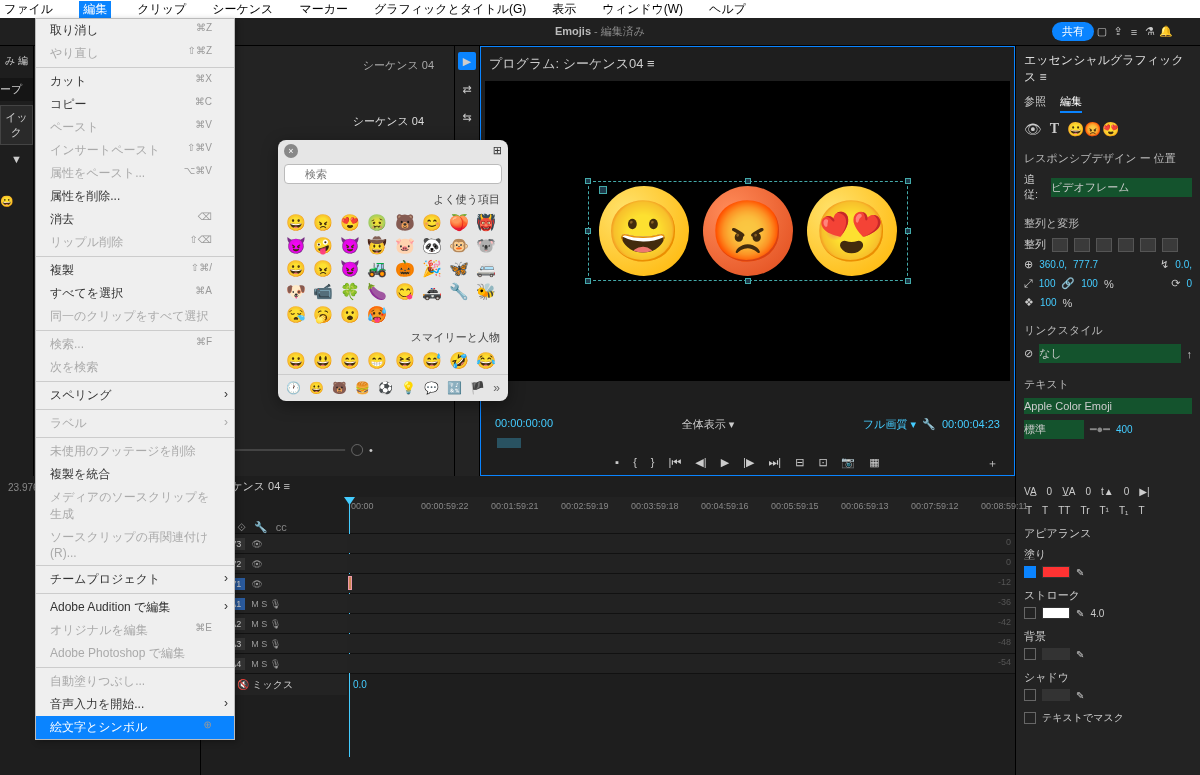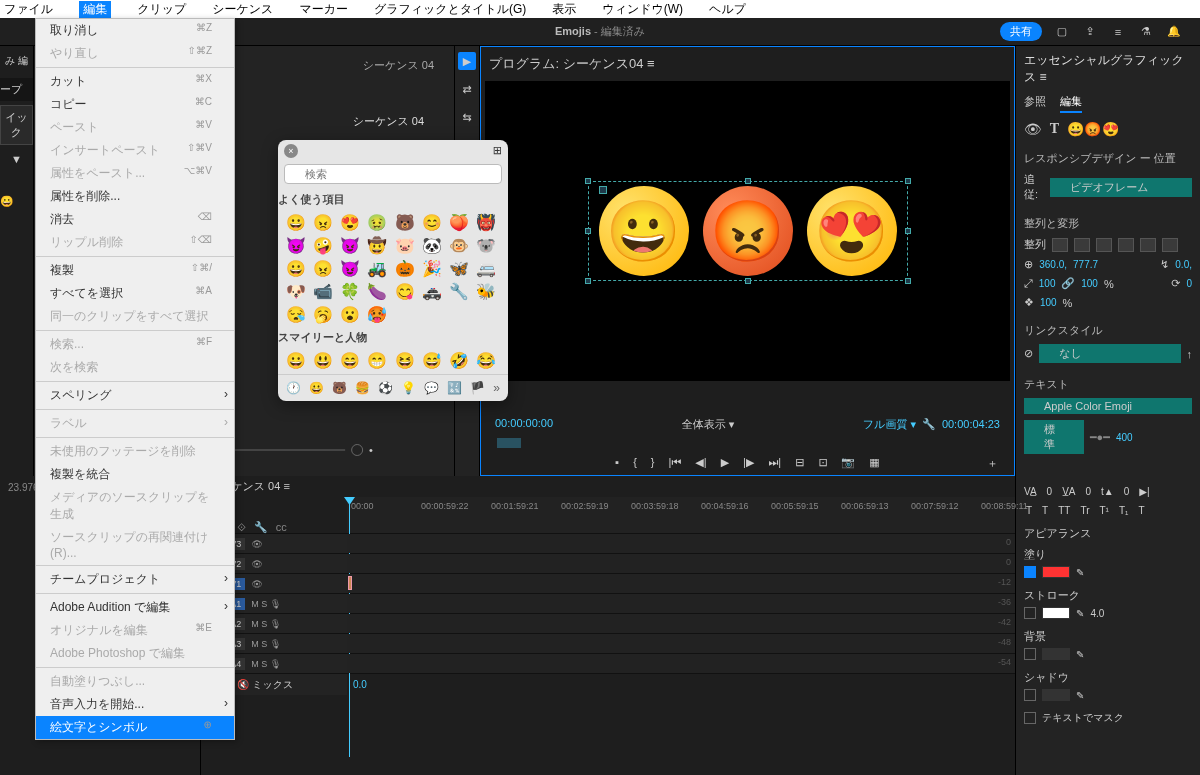--- a/index.html
+++ b/index.html
@@ -3,21 +3,21 @@
 <meta charset="utf-8">
 <style>
   * { margin:0; padding:0; box-sizing:border-box; font-family:"Hiragino Sans","Yu Gothic",sans-serif; }
   body { background:#1a1a1a; color:#ccc; font-size:11px; overflow:hidden; width:1200px; height:775px; position:relative; }
   .menubar { height:18px; background:#fff; color:#000; display:flex; align-items:center; padding:0 4px; gap:26px; font-size:12px; }
   .menubar span { cursor:default; }
   .menubar .active { background:#0a84ff; color:#fff; padding:0 4px; }
   .topbar { height:28px; background:#202020; display:flex; align-items:center; justify-content:space-between; border-bottom:1px solid #000; }
   .topbar .title { position:absolute; left:50%; transform:translateX(-50%); color:#bbb; }
   .topbar .title .mod { color:#888; }
-  .topbar .right { display:flex; gap:12px; align-items:center; padding-right:18px; }
+  .topbar .right { display:flex; align-items:center; padding-right:26px; }
   .share-btn { background:#0a84ff; color:#fff; padding:2px 10px; border-radius:12px; font-size:11px; }
   .icon16 { width:16px; height:16px; display:flex; align-items:center; justify-content:center; color:#ccc; }
   .main { display:flex; height:430px; }
   .leftcol { width:34px; background:#1e1e1e; border-right:1px solid #000; }
   .leftcol .filter { text-align:center; margin-top:8px; color:#ccc; }
   .srcpanel { width:420px; background:#232323; position:relative; }
   .srcpanel .hdr { padding:6px 8px; color:#aaa; }
   .srcpanel .more { position:absolute; right:14px; top:94px; color:#ccc; letter-spacing:2px; }
   .srcpanel .seqname { position:absolute; right:30px; top:68px; color:#ddd; }
   .srcpanel .slider { position:absolute; bottom:20px; left:50%; transform:translateX(-50%); display:flex; align-items:center; gap:6px; }
@@ -48,21 +48,21 @@
   .program .ctrls .row3 .plus { position:absolute; right:10px; }
   .eg-panel { width:185px; background:#232323; border-left:1px solid #000; padding:6px 8px; }
   .eg-panel .title { color:#ddd; font-size:12px; }
   .eg-panel .tabs { display:flex; gap:14px; margin:8px 0; font-size:11px; }
   .eg-panel .tabs .act { color:#fff; border-bottom:2px solid #0a84ff; padding-bottom:2px; }
   .eg-panel .layers { display:flex; gap:8px; font-size:14px; }
   .eg-panel .sect { margin-top:14px; font-size:11px; color:#ccc; }
   .eg-panel .sect-title { color:#bbb; }
   .eg-panel .row { display:flex; gap:6px; margin-top:6px; align-items:center; }
   .eg-panel .val { color:#4cf; font-size:10px; }
-  .eg-panel select, .eg-panel .dd { width:100%; background:#0f766e; color:#ccc; border:none; padding:2px 20px; font-size:11px; }
+  .eg-panel select, .eg-panel .dd { width:100%; background:#14532d; color:#ccc; border:none; padding:2px 0; font-size:11px; }
   .align-btn { width:16px; height:14px; background:#3a3a3a; border:1px solid #555; }
   .bottom { display:flex; height:299px; }
   .b-left { width:200px; background:#1e1e1e; padding:6px 8px; color:#888; font-size:10px; }
   .timeline { flex:1; background:#1e1e1e; border-left:1px solid #000; position:relative; }
   .tl-hdr { display:flex; height:36px; }
   .tl-hdr-l { width:146px; padding:4px 6px; }
   .tl-hdr-l .tc { color:#4cf; font-size:14px; }
   .tl-hdr-l .ico { display:flex; gap:8px; color:#888; margin-top:4px; }
   .tl-ruler { flex:1; position:relative; background:#222; font-size:9px; color:#888; }
   .tl-ruler span { position:absolute; top:4px; }
@@ -98,21 +98,21 @@
   .edit-menu .item .sc { color:#999; font-size:10px; }
   .edit-menu .item.sub::after { content:"›"; position:absolute; right:6px; }
   .edit-menu hr { border:none; border-top:1px solid #ccc; margin:2px 0; }
 
   
   .emoji-picker { position:absolute; top:140px; left:278px; width:230px; background:#e6e6e6; border-radius:8px; z-index:40; box-shadow:0 4px 16px rgba(0,0,0,.4); color:#333; font-size:11px; }
   .emoji-picker .top { display:flex; justify-content:space-between; padding:4px 6px; }
   .emoji-picker .close { width:14px; height:14px; background:#888; border-radius:50%; color:#fff; display:flex; align-items:center; justify-content:center; font-size:9px; }
   .emoji-picker .srch { margin:2px 6px 6px; }
   .emoji-picker .srch input { width:100%; padding:3px 6px 3px 20px; border-radius:4px; border:1px solid #bbb; background:#fff; font-size:11px; }
-  .emoji-picker .cat { padding:2px 0; font-weight:700; color:#444; }
+  .emoji-picker .cat { padding:2px 8px; font-weight:400; color:#444;text-align:right; }
   .emoji-picker .grid { display:grid; grid-template-columns:repeat(8,1fr); gap:4px; padding:4px 8px; font-size:16px; }
   .emoji-picker .bot { display:flex; justify-content:space-around; padding:6px 4px; border-top:1px solid #ccc; font-size:12px; color:#666; }
 </style>
 </head>
 <body>
 
 <div class="menubar">
     <span>ファイル</span>
     <span class="active">編集</span>
     <span>クリップ</span>

